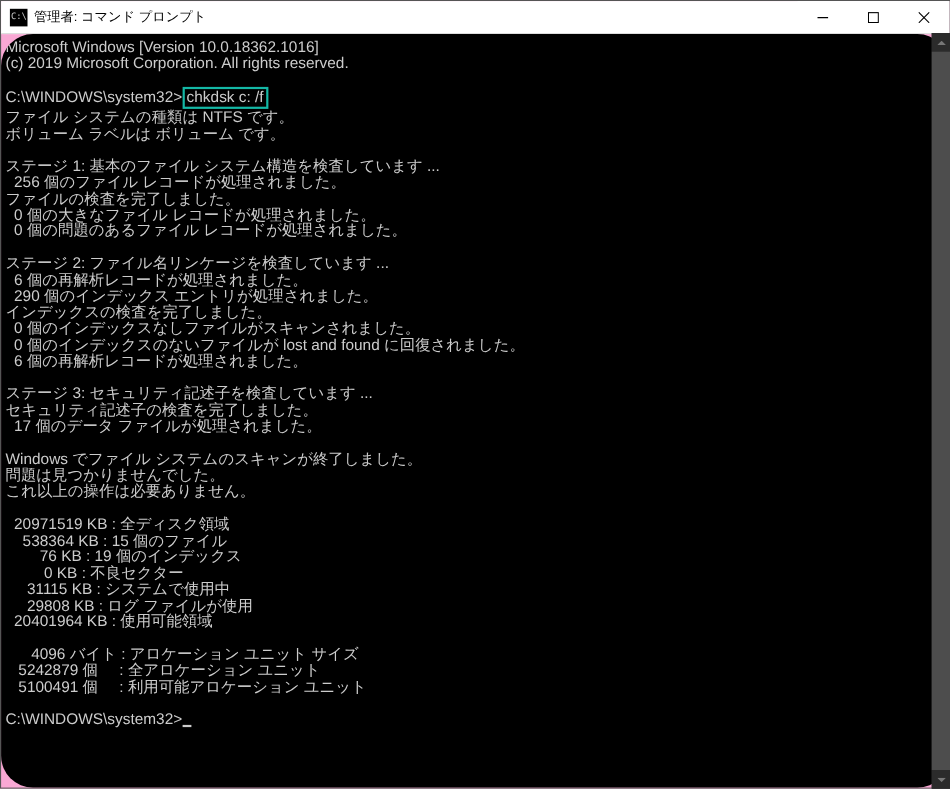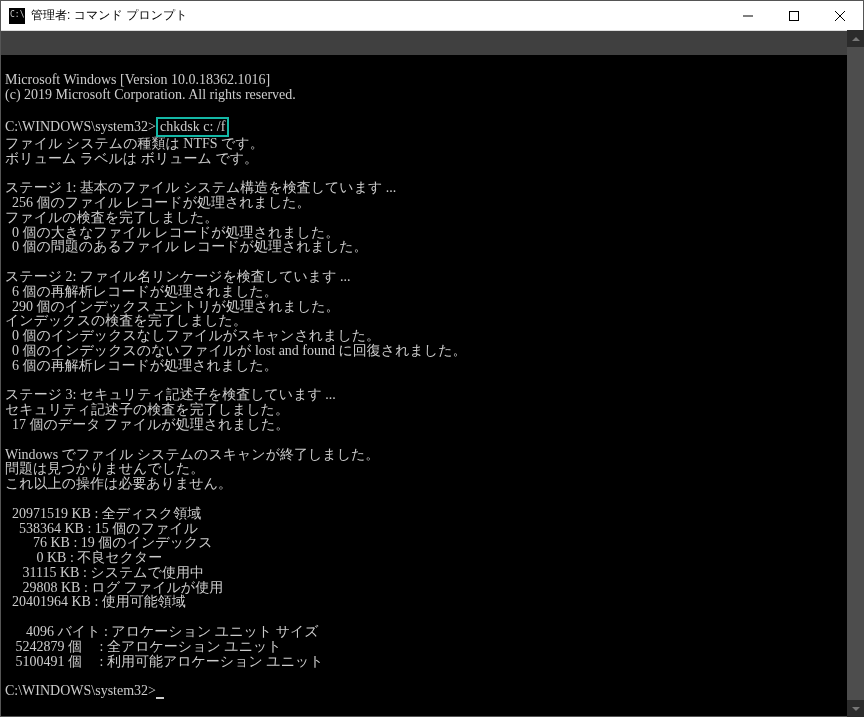--- a/index.html
+++ b/index.html
@@ -1,25 +1,25 @@
 <!DOCTYPE html>
 <html><head>
   <meta charset="utf-8">
   <style>
     * { margin: 0; padding: 0; box-sizing: border-box; }
     body { font-family: "Yu Gothic", "Meiryo", sans-serif; background: #f0f0f0; width: 864px; height: 717px; overflow: hidden; }
-    .window { width: 864px; height: 717px; background: #404040; display: flex; flex-direction: column; border: 1px solid #555; gap: 24px; }
+    .window { width: 864px; height: 717px; background: #f9a8d4; display: flex; flex-direction: column; border: 1px solid #555; }
     .titlebar { height: 30px; background: #fff; display: flex; align-items: center; border-bottom: 1px solid #ddd; }
     .title-icon { width: 16px; height: 16px; margin: 0 6px 0 8px; background: #000; position: relative; }
     .title-icon::after { content: "C:\\"; color: #ccc; font-size: 8px; position: absolute; top: 2px; left: 1px; font-family: Consolas, monospace; }
     .title-text { font-size: 12px; color: #000; flex: 1; }
     .win-controls { display: flex; height: 100%; }
     .win-btn { width: 46px; height: 100%; display: flex; align-items: center; justify-content: center; background: #fff; }
     .win-btn svg { width: 10px; height: 10px; }
-    .terminal { flex: 1; background: #000; color: #ccc; font-family: Liberation Serif, serif; font-size: 14px; line-height: 14.8px; padding: 18px 4px; white-space: pre; overflow: hidden; position: relative; letter-spacing: 0; }
+    .terminal { flex: 1; background: #000; color: #ccc; font-family: Liberation Sans, sans-serif; font-size: 14px; line-height: 14.8px; padding: 4px 4px; white-space: pre; overflow: hidden; position: relative; letter-spacing: 0; border-radius: 29px; }
     .highlight-box { border: 2px solid #14b8a6; padding: 0 2px; display: inline-block; line-height: 1.1; }
     .scrollbar { position: absolute; right: 0; top: 30px; bottom: 0; width: 17px; background: #2b2b2b; }
     .scroll-thumb { position: absolute; top: 17px; bottom: 17px; left: 0; right: 0; background: #4d4d4d; }
     .scroll-arrow { position: absolute; left: 0; right: 0; height: 17px; display: flex; align-items: center; justify-content: center; background: #2b2b2b; }
     .scroll-arrow.up { top: 0; }
     .scroll-arrow.down { bottom: 0; }
     .cursor { display: inline-block; width: 8px; border-bottom: 2px solid #ccc; vertical-align: bottom; }
     .line { display: block; }
   </style>
 </head>

